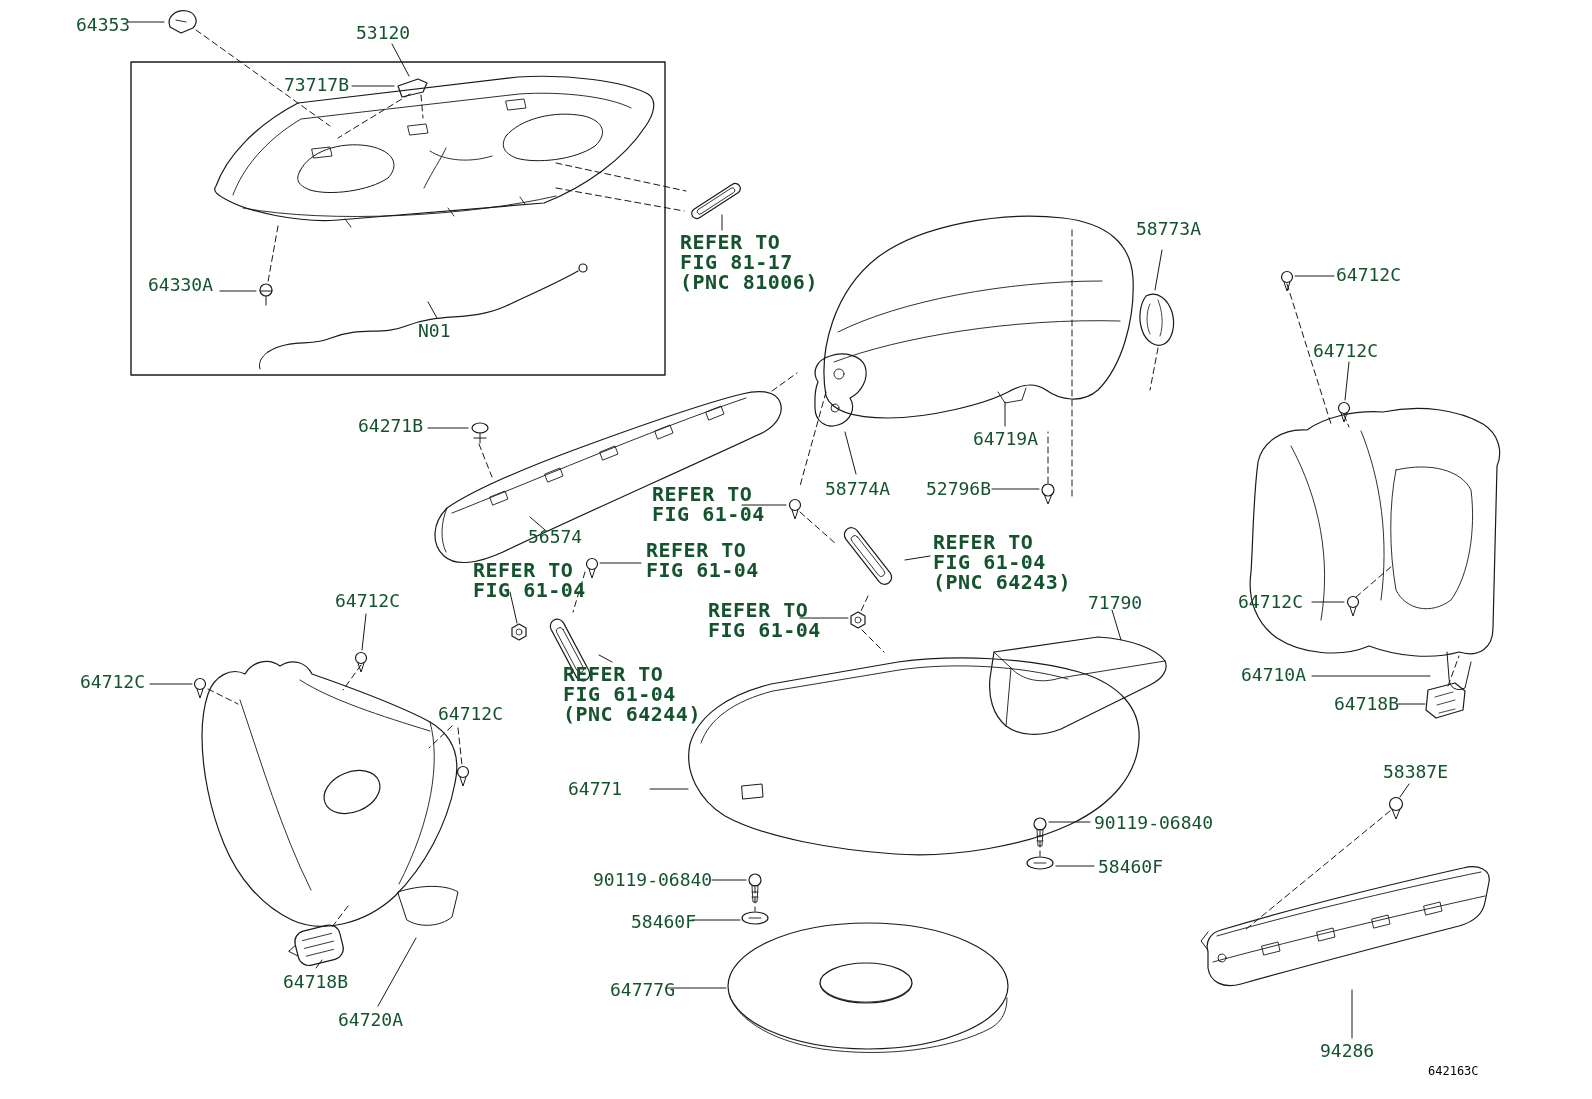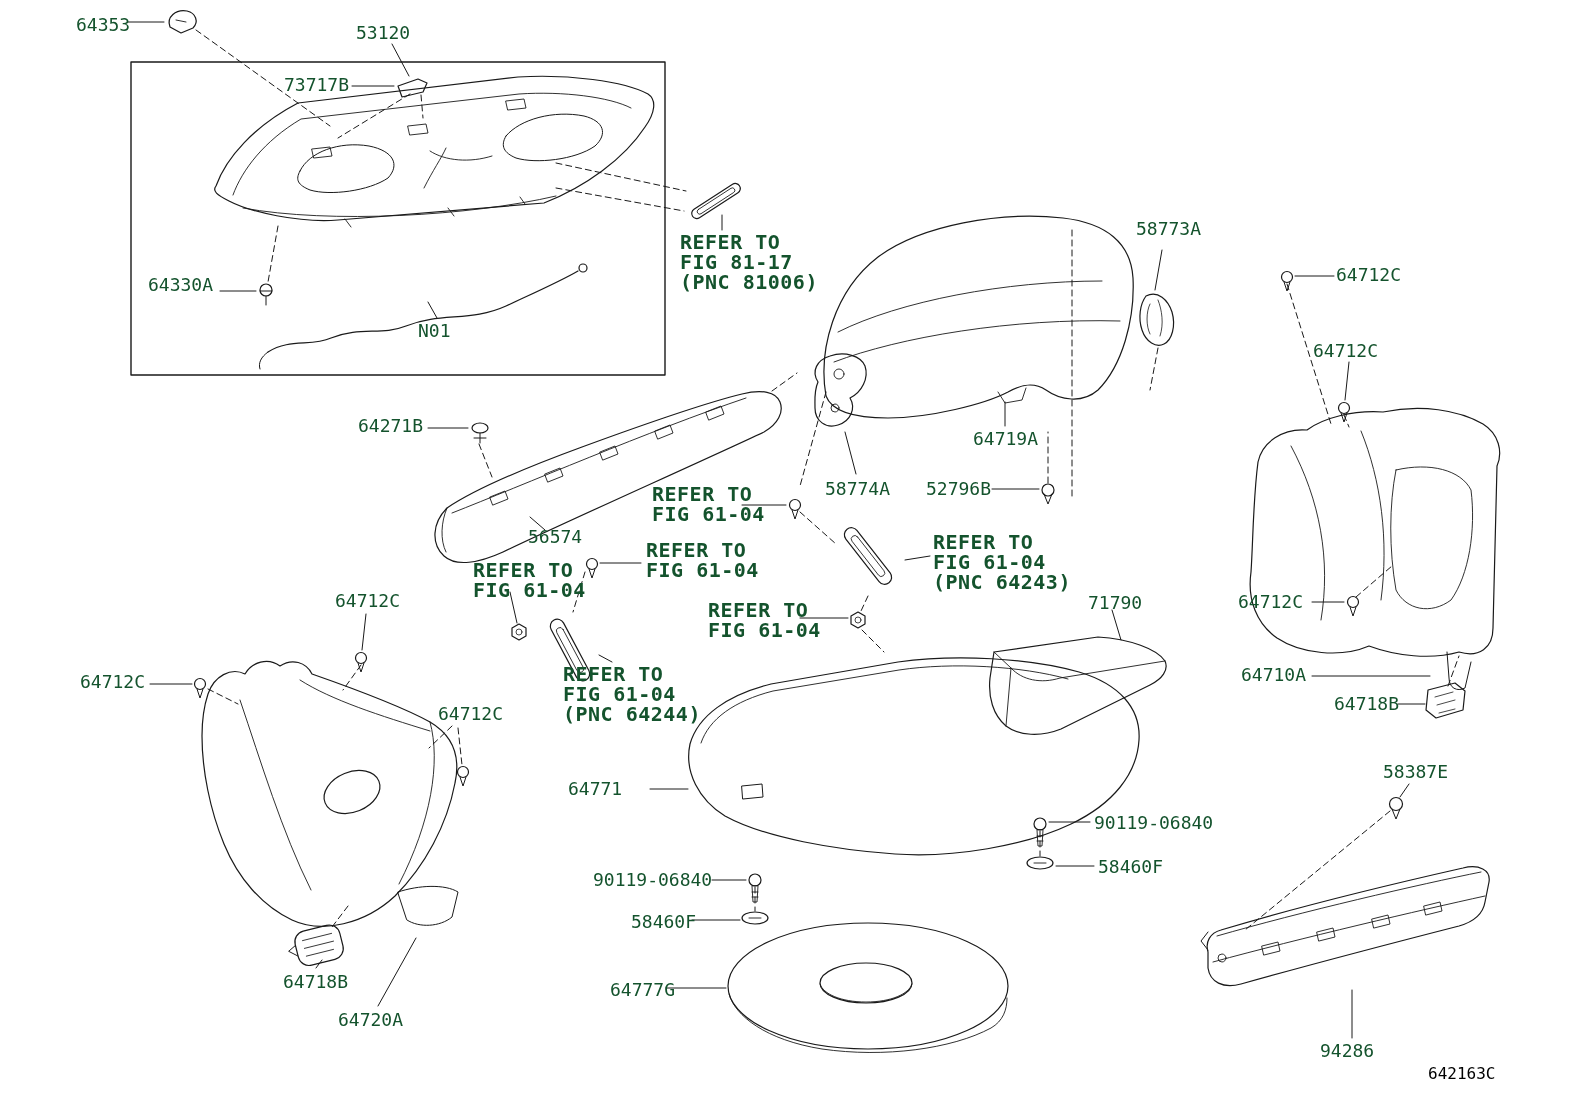--- a/index.html
+++ b/index.html
@@ -16,21 +16,21 @@
     white-space:pre; color:#14532d; letter-spacing:0;
   }
   .ref {
     font-size:20px; font-weight:bold; line-height:20px;
     white-space:pre-line; letter-spacing:0.5px;
   }
   .note {
     position:absolute; font-family:"DejaVu Sans","Liberation Sans",sans-serif;
     font-size:15.5px; color:#000; white-space:pre;
   }
-  .figcode { position:absolute; font-size:16px; }
+  .figcode { position:absolute; font-size:12px; }
 </style>
 </head>
 <body>
 
 <div class="stage">
 
   <svg width="1592" height="1099" viewBox="0 0 1592 1099">
     <g fill="none" stroke="#1a1a1a" stroke-width="1.2" stroke-linecap="round" stroke-linejoin="round">
 
       <rect x="131" y="62" width="534" height="313" stroke-width="1.4"></rect>

